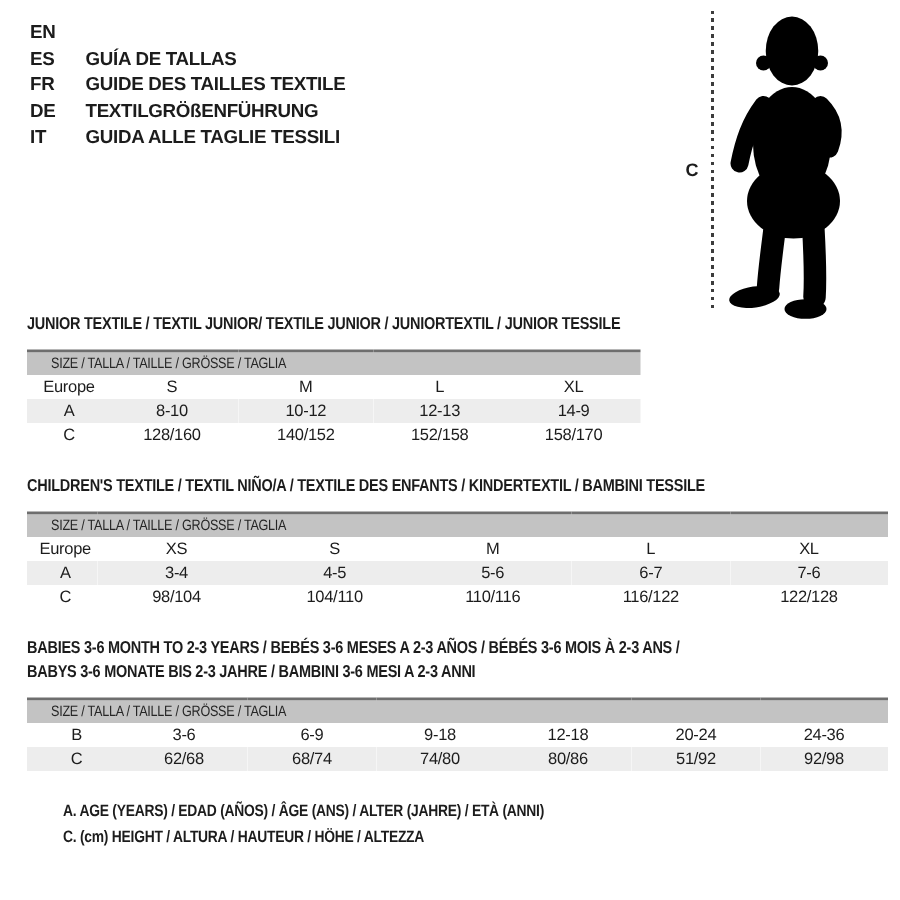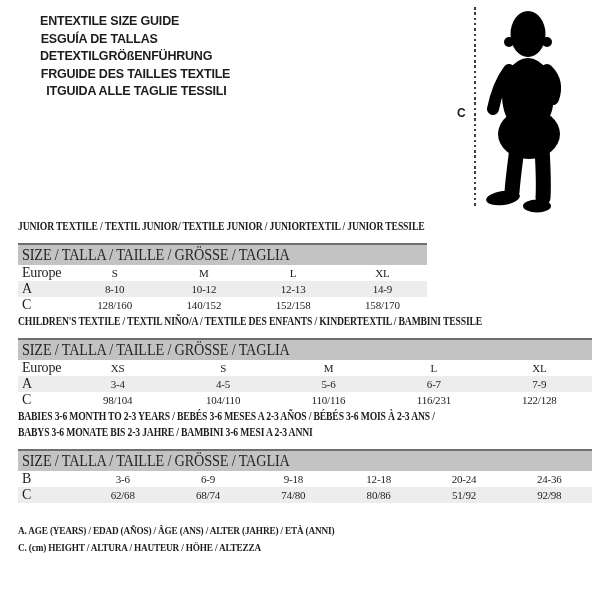--- a/index.html
+++ b/index.html
@@ -17,76 +17,75 @@
     position: relative;
     font-family: "Liberation Sans", sans-serif;
     color: var(--text);
     overflow: hidden;
     letter-spacing: -0.2px;
   }
 
   
   .lang-block { position: absolute; left: 20px; top: 13px; }
   .lang-row { display: flex; line-height: 17.5px; font-weight: 700; font-size: 12.5px; }
-  .lang-code { width: 37px; flex: 0 0 37px; text-align: right; }
+  .lang-code { width: 37px; flex: 0 0 37px; }
   .lang-text { white-space: nowrap; }
 
   
   .dash-line {
     position: absolute; left: 474px; top: 7px; width: 2px; height: 200px;
     background: repeating-linear-gradient(to bottom, #3c3c3c 0 2.5px, transparent 2.5px 5.3px);
   }
   .c-label { position: absolute; left: 457px; top: 106px; font-weight: 700; font-size: 12px; }
   .baby-svg { position: absolute; left: 482px; top: 8px; }
 
   
-  #content { position: absolute; left: 18px; top: 218px; width: 574px; font-family: Liberation Serif, serif; }
+  #content { position: absolute; left: 18px; top: 208px; width: 574px; }
   .tbl-title {
     font-size: 11.5px; font-weight: 700; line-height: 16px; white-space: nowrap;
   }
   .tbl-title > span, .legend-line > span, .bar-text {
     display: inline-block; transform: scaleX(0.84); transform-origin: 0 50%; white-space: nowrap;
   }
-  .tbl-section + .tbl-section .tbl-title:first-child { }
+  .tbl-section + .tbl-section .tbl-title:first-child { margin-top: 18px; }
   table { border-collapse: collapse; table-layout: fixed; margin-top: 9px; }
   td { padding: 0; overflow: hidden; }
   tr { height: 16px; }
   tr.size-bar { height: 16px; }
   tr.size-bar td {
     background: var(--bar-bg);
     border-top: 2px solid var(--bar-border);
-    font-size: 17px; font-weight: 400; padding-left: 4px; color: #262626;
-  }
-  td.lbl { text-align: left; padding-left: 4px; font-size: 14px; }
+    font-size: 10px; font-weight: 400; padding-left: 16px; color: #262626;
+  }
+  td.lbl { text-align: center; padding-left: 4px; font-size: 11px; }
   td.val { text-align: center; font-size: 11px; }
   tbody tr:nth-child(2) { background: var(--alt-row); }
 
   
-  #legend { margin-top: 19px; }
+  #legend { margin-top: 19px; margin-left: 24px; }
   .legend-line { font-size: 11px; font-weight: 700; line-height: 17px; white-space: nowrap; }
 </style>
 </head>
 <body>
 
 <div class="lang-block" id="langs">
     <div class="lang-row">
       <span class="lang-code">EN</span>
-      <span class="lang-text">TEXTILE SIZE GUIDE</span>
     </div>
     <div class="lang-row">
       <span class="lang-code">ES</span>
       <span class="lang-text">GUÍA DE TALLAS</span>
     </div>
     <div class="lang-row">
+      <span class="lang-code">FR</span>
+      <span class="lang-text">GUIDE DES TAILLES TEXTILE</span>
+    </div>
+    <div class="lang-row">
       <span class="lang-code">DE</span>
       <span class="lang-text">TEXTILGRÖßENFÜHRUNG</span>
-    </div>
-    <div class="lang-row">
-      <span class="lang-code">FR</span>
-      <span class="lang-text">GUIDE DES TAILLES TEXTILE</span>
     </div>
     <div class="lang-row">
       <span class="lang-code">IT</span>
       <span class="lang-text">GUIDA ALLE TAGLIE TESSILI</span>
     </div>
   </div>
 
 <div class="dash-line"></div>
 <div class="c-label">C</div>
 <svg class="baby-svg" width="92" height="206" viewBox="0 0 92 206" aria-hidden="true">
@@ -175,28 +174,28 @@
               <td class="val">M</td>
               <td class="val">L</td>
               <td class="val">XL</td>
             </tr>
             <tr>
               <td class="lbl">A</td>
               <td class="val">3-4</td>
               <td class="val">4-5</td>
               <td class="val">5-6</td>
               <td class="val">6-7</td>
-              <td class="val">7-9</td>
+              <td class="val">7-6</td>
             </tr>
             <tr>
               <td class="lbl">C</td>
               <td class="val">98/104</td>
               <td class="val">104/110</td>
               <td class="val">110/116</td>
-              <td class="val">116/231</td>
+              <td class="val">116/122</td>
               <td class="val">122/128</td>
             </tr>
           </tbody>
         </table>
       </section>
       <section class="tbl-section">
         <div class="tbl-title"><span>BABIES 3-6 MONTH TO 2-3 YEARS / BEBÉS 3-6 MESES A 2-3 AÑOS / BÉBÉS 3-6 MOIS À 2-3 ANS /</span></div>
         <div class="tbl-title"><span>BABYS 3-6 MONATE BIS 2-3 JAHRE / BAMBINI 3-6 MESI A 2-3 ANNI</span></div>
         <table style="width: 574px;">
           <colgroup>

